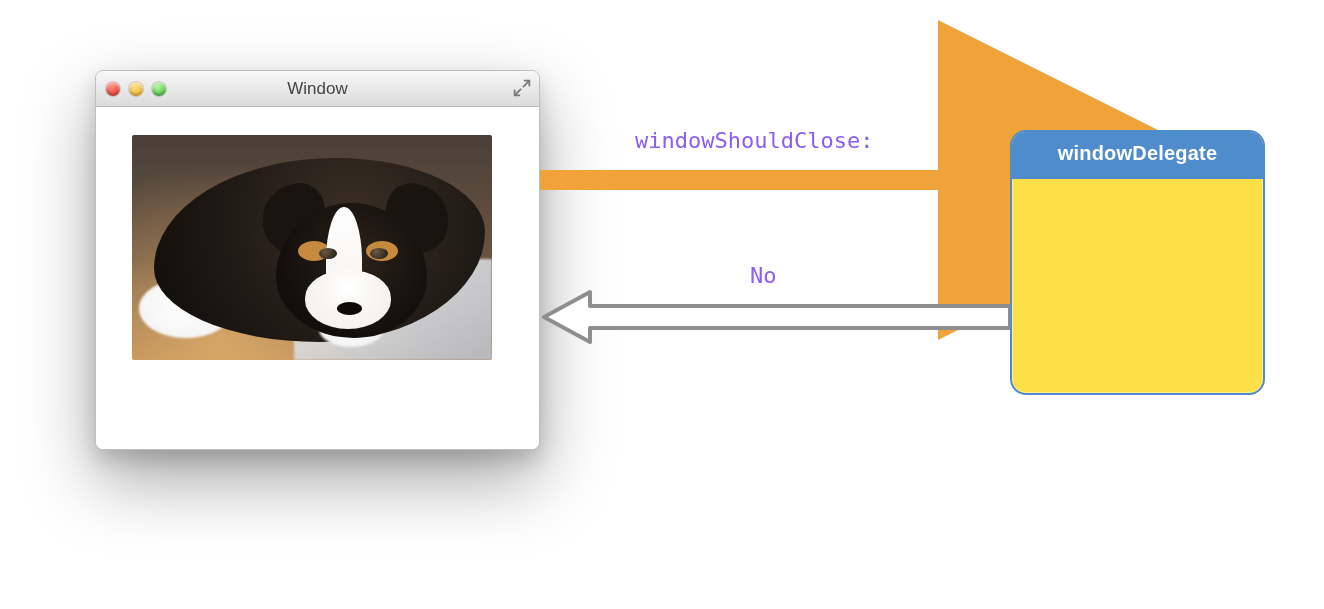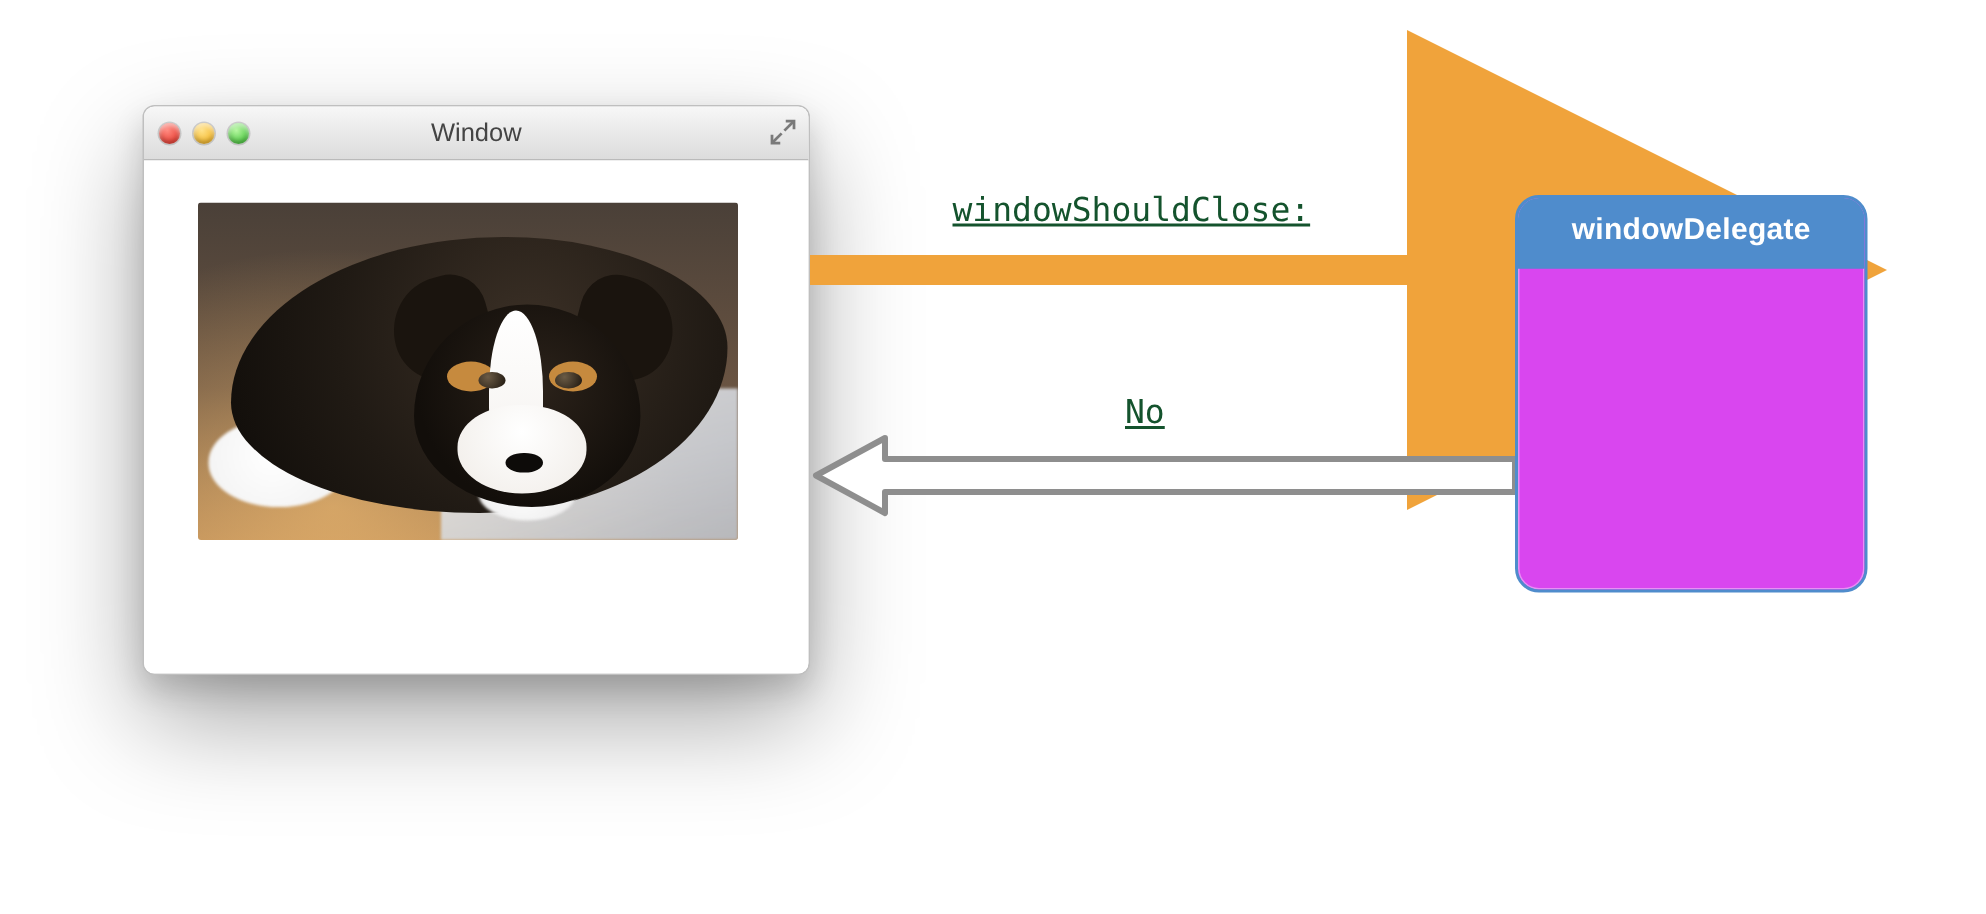--- a/index.html
+++ b/index.html
@@ -160,23 +160,23 @@
     position: absolute; left: 66%; top: 50%; width: 5%; height: 5%;
     background: radial-gradient(circle at 35% 30%, #6b5b45, #1b140d);
     border-radius: 50%;
   }
 
   
   .delegate-box {
     position: absolute;
     left: 1010px;
     top: 130px;
-    width: 235px;
+    width: 255px;
     height: 265px;
-    background: #d946ef;
+    background: #fde047;
     border: 2px solid #4f8ccc;
     border-radius: 16px;
     overflow: hidden;
     box-shadow: inset 0 0 0 1px rgba(255,255,255,0.4);
   }
   .delegate-header {
     background: #4f8ccc;
     color: #fff;
     font-weight: 700;
     font-size: 20px;
@@ -185,22 +185,21 @@
     border-bottom: 2px solid #4f8ccc;
     letter-spacing: 0.2px;
   }
 
   
   .arrow-svg { position: absolute; overflow: visible; }
   .arrow-label {
     position: absolute;
     font-family: "Menlo", "Consolas", monospace;
     font-size: 22px;
-    color: #14532d;
-    text-decoration: underline;
+    color: #8b5cf6;
   }
 </style>
 </head>
 <body>
 
 <div class="canvas">
 
   <div class="mac-window">
     <div class="mac-titlebar">
       <div class="traffic-lights">

